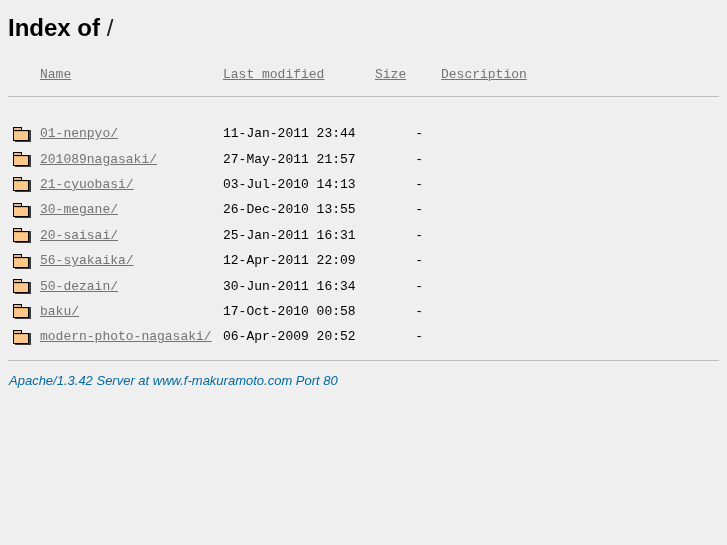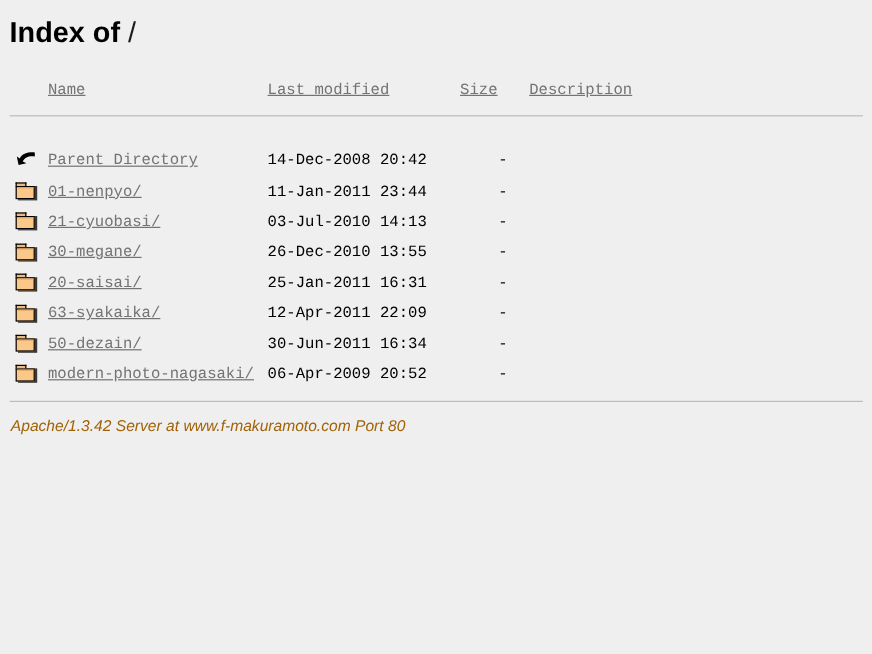--- a/index.html
+++ b/index.html
@@ -62,21 +62,21 @@
   .col-name  { width: 175px; padding-right: 8px !important; }
   .col-date  { width: 145px; }
   .col-size  { width: 48px; text-align: right; }
   .col-desc  { padding-left: 18px !important; }
 
   tr.header-row th {
     height: 26px;
     line-height: 26px;
     text-align: left;
   }
-  tr.header-row th.col-size { text-align: center; padding-left: 7px !important; }
+  tr.header-row th.col-size { text-align: left; padding-left: 7px !important; }
 
   a.col-link, a.entry-link {
     color: #737373;
     text-decoration: underline;
   }
   tr.rule-row td {
     padding: 0 !important;
     height: 11px;
   }
   .hr-line {
@@ -159,21 +159,21 @@
     width: 20px;
     height: 16px;
   }
   .back-icon svg { display: block; }
 
   .footer-address {
     margin-top: 8px;
     font-family: "Liberation Sans", sans-serif;
     font-style: italic;
     font-size: 13px;
-    color: #a16207;
+    color: #0369a1;
     line-height: 16px;
     padding-left: 1px;
   }
   .footer-rule {
     height: 1px;
     background: #bcbcbc;
     border: 0;
     width: 711px;
     margin: 10px 0 12px 0;
   }
@@ -210,56 +210,56 @@
         <tr class="rule-row">
           <td colspan="5">
             <div class="hr-line"></div>
           </td>
         </tr>
 
         <tr class="spacer-row">
           <td colspan="5"></td>
         </tr>
 
-        <tr class="entry-row">
-          <td class="col-icon">
-            <span class="icon-wrap">
-              <span class="back-icon">
-                <svg width="20" height="16" viewBox="0 0 20 16" xmlns="http://www.w3.org/2000/svg">
-                  <path d="M16 1 C11 0.5 5 2 3.5 6 L1 4.5 L2.5 11.5 L9 10 L6 8.5 C7.5 5 12 3.5 16 4.5 Z" fill="#000000"></path>
-                </svg>
-              </span>
-            </span>
-          </td>
-          <td class="col-name">
-            <a href="#" class="entry-link">Parent Directory</a>
-          </td>
-          <td class="col-date">14-Dec-2008 20:42</td>
-          <td class="col-size size-dash">-</td>
-          <td class="col-desc"></td>
-        </tr>
 
         <tr class="entry-row">
           <td class="col-icon">
             <span class="icon-wrap">
               <span class="folder-icon">
                 <span class="shadow"></span>
                   <span class="tab"></span>
                   <span class="body"></span>
               </span>
             </span>
           </td>
           <td class="col-name">
             <a href="#" class="entry-link">01-nenpyo/</a>
           </td>
           <td class="col-date">11-Jan-2011 23:44</td>
           <td class="col-size size-dash">-</td>
           <td class="col-desc"></td>
         </tr>
 
+        <tr class="entry-row">
+          <td class="col-icon">
+            <span class="icon-wrap">
+              <span class="folder-icon">
+                <span class="shadow"></span>
+                  <span class="tab"></span>
+                  <span class="body"></span>
+              </span>
+            </span>
+          </td>
+          <td class="col-name">
+            <a href="#" class="entry-link">201089nagasaki/</a>
+          </td>
+          <td class="col-date">27-May-2011 21:57</td>
+          <td class="col-size size-dash">-</td>
+          <td class="col-desc"></td>
+        </tr>
 
         <tr class="entry-row">
           <td class="col-icon">
             <span class="icon-wrap">
               <span class="folder-icon">
                 <span class="shadow"></span>
                   <span class="tab"></span>
                   <span class="body"></span>
               </span>
             </span>
@@ -313,21 +313,21 @@
           <td class="col-icon">
             <span class="icon-wrap">
               <span class="folder-icon">
                 <span class="shadow"></span>
                   <span class="tab"></span>
                   <span class="body"></span>
               </span>
             </span>
           </td>
           <td class="col-name">
-            <a href="#" class="entry-link">63-syakaika/</a>
+            <a href="#" class="entry-link">56-syakaika/</a>
           </td>
           <td class="col-date">12-Apr-2011 22:09</td>
           <td class="col-size size-dash">-</td>
           <td class="col-desc"></td>
         </tr>
 
         <tr class="entry-row">
           <td class="col-icon">
             <span class="icon-wrap">
               <span class="folder-icon">
@@ -338,20 +338,37 @@
             </span>
           </td>
           <td class="col-name">
             <a href="#" class="entry-link">50-dezain/</a>
           </td>
           <td class="col-date">30-Jun-2011 16:34</td>
           <td class="col-size size-dash">-</td>
           <td class="col-desc"></td>
         </tr>
 
+        <tr class="entry-row">
+          <td class="col-icon">
+            <span class="icon-wrap">
+              <span class="folder-icon">
+                <span class="shadow"></span>
+                  <span class="tab"></span>
+                  <span class="body"></span>
+              </span>
+            </span>
+          </td>
+          <td class="col-name">
+            <a href="#" class="entry-link">baku/</a>
+          </td>
+          <td class="col-date">17-Oct-2010 00:58</td>
+          <td class="col-size size-dash">-</td>
+          <td class="col-desc"></td>
+        </tr>
 
 
         <tr class="entry-row">
           <td class="col-icon">
             <span class="icon-wrap">
               <span class="folder-icon">
                 <span class="shadow"></span>
                   <span class="tab"></span>
                   <span class="body"></span>
               </span>

